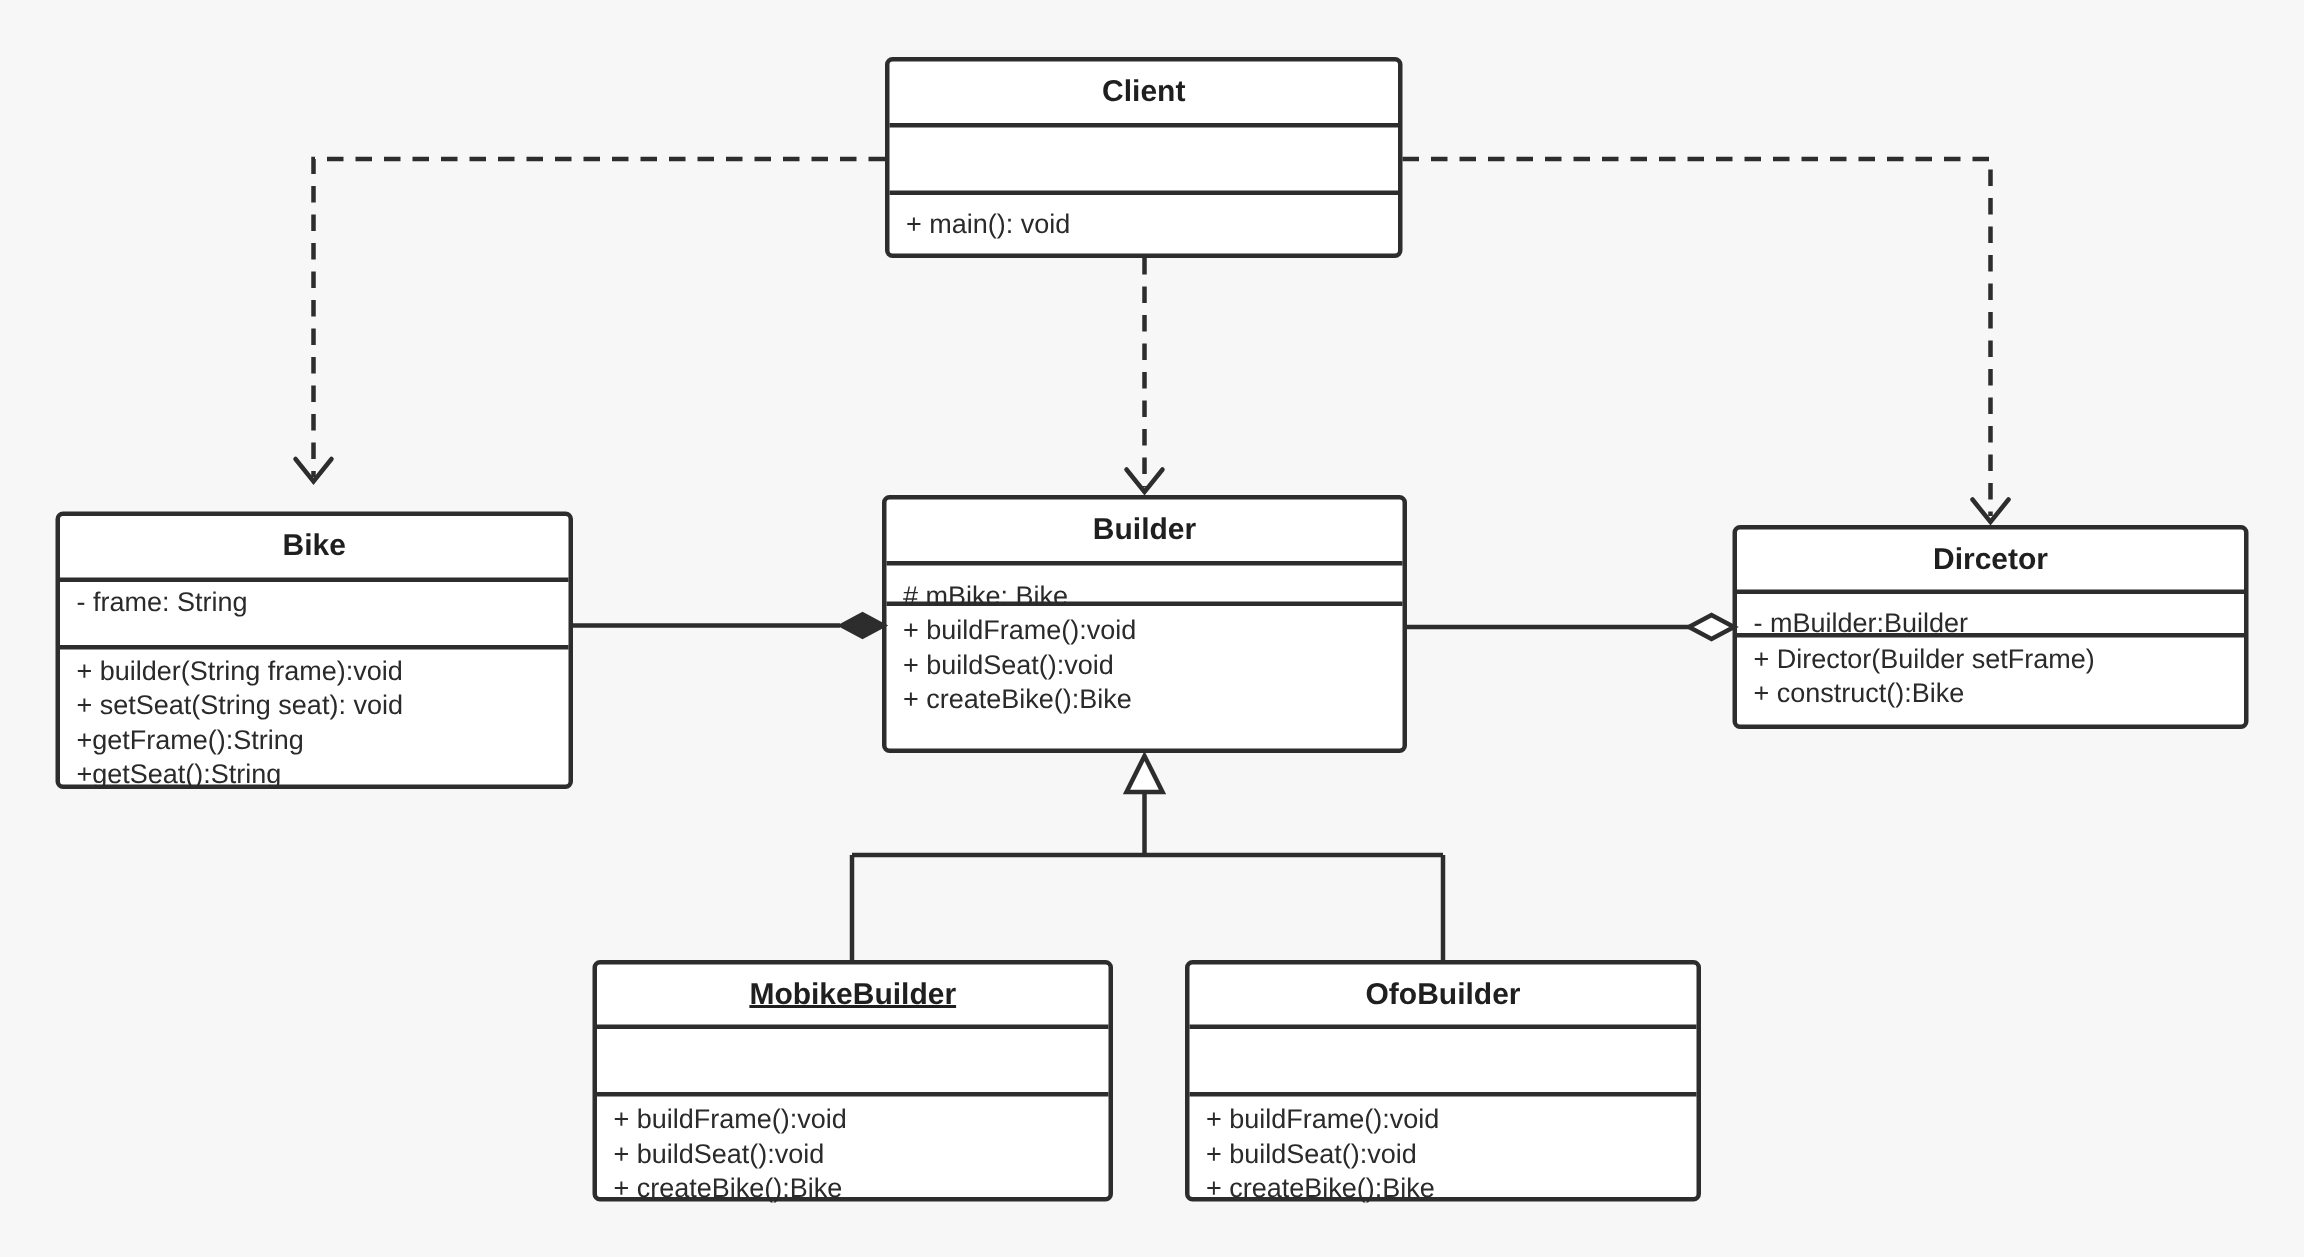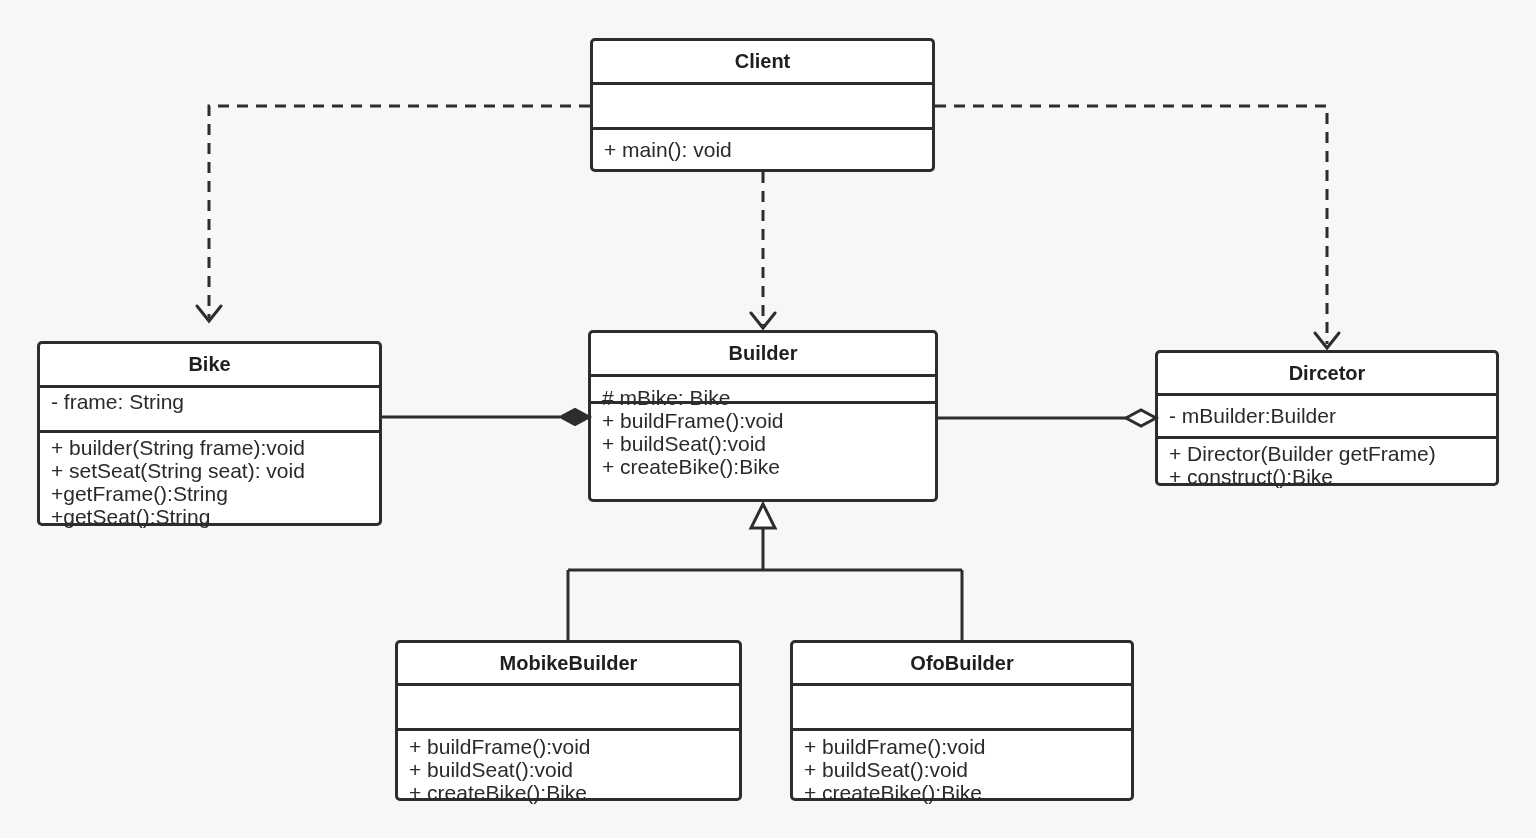--- a/index.html
+++ b/index.html
@@ -50,21 +50,21 @@
     flex-shrink: 0;
     overflow: visible;
   }
   .compartment.attrs {
     border-bottom: 3px solid #2d2d2d;
   }
   .compartment.methods {
     flex-grow: 1;
   }
   .member {
-    font-size: 21px;
+    font-size: 18px;
     line-height: 23px;
     color: #2a2a2a;
     padding-left: 11px;
     white-space: nowrap;
   }
 </style>
 </head>
 <body>
 
 <div id="canvas">
@@ -121,31 +121,31 @@
     </div>
     <div class="compartment methods" style="padding-top:5px;">
       <div class="member">+ buildFrame():void</div>
       <div class="member">+ buildSeat():void</div>
       <div class="member">+ createBike():Bike</div>
     </div>
   </div>
 
   <div class="class-box" style="left:1155px; top:350px; width:344px; height:136px;">
     <div class="class-title" style="height:43px;">Dircetor</div>
-    <div class="compartment attrs" style="height:43px; padding-top:8px;">
+    <div class="compartment attrs" style="height:29px; padding-top:8px;">
       <div class="member">- mBuilder:Builder</div>
     </div>
     <div class="compartment methods" style="padding-top:3px;">
-      <div class="member">+ Director(Builder getFrame)</div>
+      <div class="member">+ Director(Builder setFrame)</div>
       <div class="member">+ construct():Bike</div>
     </div>
   </div>
 
   <div class="class-box" style="left:395px; top:640px; width:347px; height:161px;">
-    <div class="class-title" style="height:43px;">MobikeBuilder</div>
+    <div class="class-title" style="height:43px;text-decoration:underline;">MobikeBuilder</div>
     <div class="compartment attrs" style="height:45px;"></div>
     <div class="compartment methods" style="padding-top:4px;">
       <div class="member">+ buildFrame():void</div>
       <div class="member">+ buildSeat():void</div>
       <div class="member">+ createBike():Bike</div>
     </div>
   </div>
 
   <div class="class-box" style="left:790px; top:640px; width:344px; height:161px;justify-content:space-between;">
     <div class="class-title" style="height:43px;">OfoBuilder</div>

